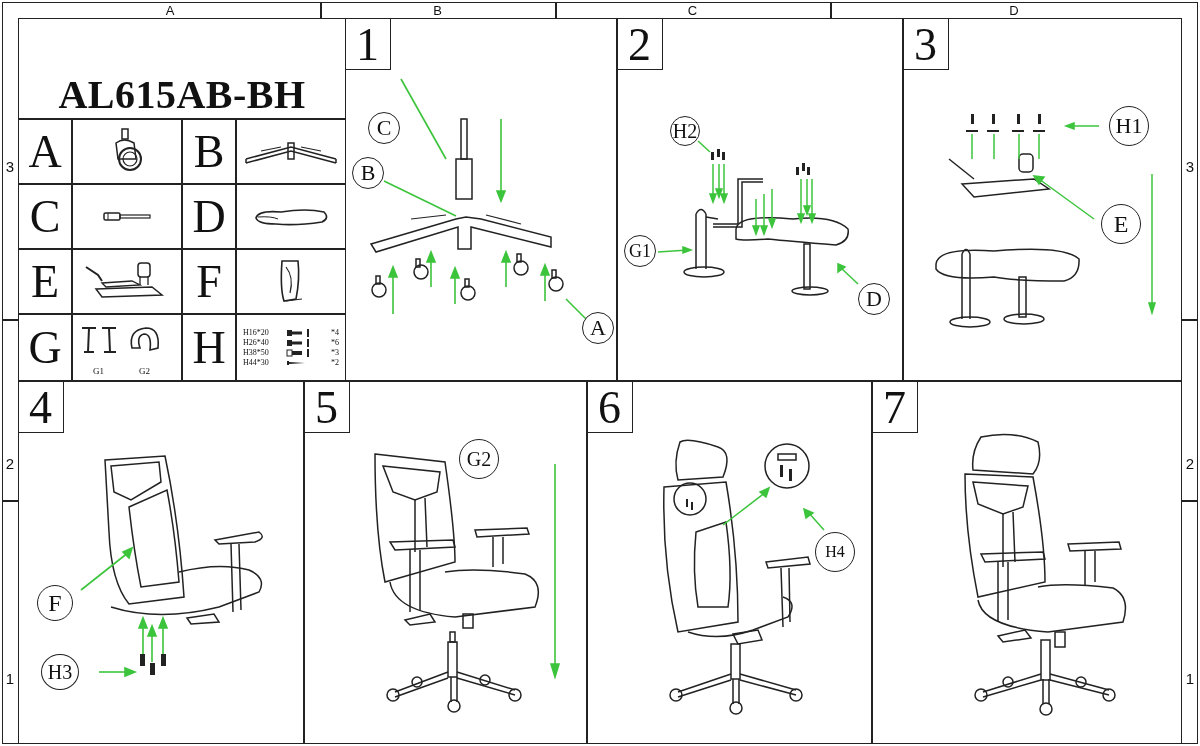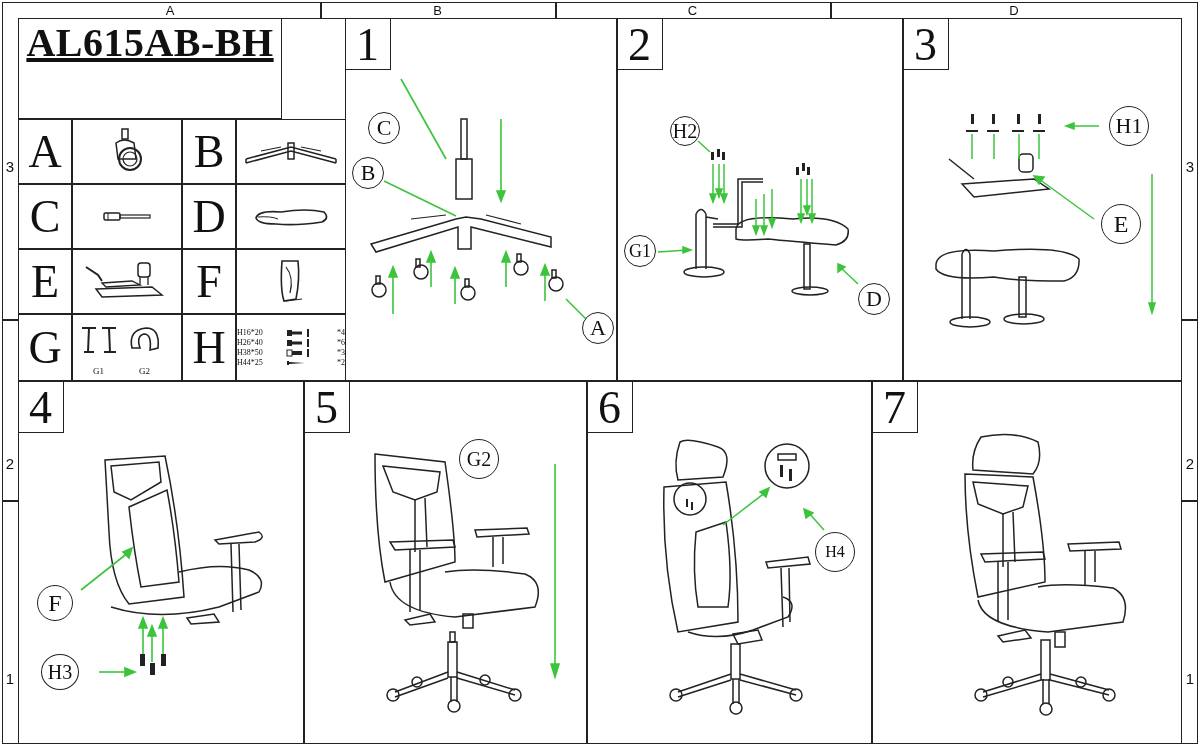--- a/index.html
+++ b/index.html
@@ -9,28 +9,28 @@
   .frame { position: absolute; left: 2px; top: 2px; width: 1196px; height: 742px; border: 1.5px solid #222; }
   .inner { position: absolute; left: 18px; top: 18px; width: 1164px; height: 726px; border: 1.5px solid #222; }
   .colhdr { position: absolute; top: 3px; height: 15px; font: 13px "Liberation Sans", sans-serif; text-align: center; line-height: 15px; }
   .colsep { position: absolute; top: 3px; width: 1.5px; height: 15px; background: #222; }
   .rowhdr { position: absolute; width: 16px; font: 15px "Liberation Sans", sans-serif; text-align: center; }
   .rowsep { position: absolute; height: 1.5px; width: 16px; background: #222; }
 
   .panel { position: absolute; border: 1.5px solid #222; background: #fff; }
   .stepnum { position: absolute; left: -1.5px; top: -1.5px; width: 46px; height: 52px; border: 1.5px solid #222; font: 46px "Liberation Serif", serif; text-align: center; line-height: 52px; background: #fff; }
 
-  .title-box { position: absolute; left: 18px; top: 18px; width: 264px; height: 101px; border: 1.5px solid #222; display: flex; align-items: flex-start; justify-content: center; text-decoration: underline; }
+  .title-box { position: absolute; left: 18px; top: 18px; width: 328px; height: 101px; border: 1.5px solid #222; display: flex; align-items: flex-end; justify-content: center; }
   .title-text { font: bold 40px "Liberation Serif", serif; letter-spacing: 0.5px; }
 
   .parts-grid { position: absolute; left: 18px; top: 119px; width: 328px; height: 262px; display: grid; grid-template-columns: 54px 110px 54px 110px; grid-template-rows: 65px 65px 65px 67px; }
   .parts-grid > div { border: 1px solid #222; display: flex; align-items: center; justify-content: center; position: relative; }
   .letter { font: 46px "Liberation Serif", serif; }
 
-  .hw-list { font: 8px "Liberation Serif", serif; line-height: 10px; width: 100%; padding: 0 0; }
+  .hw-list { font: 8px "Liberation Serif", serif; line-height: 10px; width: 100%; padding: 0 6px; }
   .hw-row { display: flex; align-items: center; justify-content: space-between; }
   .hw-icon { display: inline-block; width: 26px; height: 8px; }
 
   .callout { position: absolute; border: 1.3px solid #222; border-radius: 50%; font: 22px "Liberation Serif", serif; text-align: center; background: #fff; }
   svg { position: absolute; left: 0; top: 0; overflow: visible; }
   .glabel { position:absolute; font: 9px "Liberation Serif", serif; }
 </style>
 </head>
 <body>
 
@@ -165,21 +165,21 @@
       <div class="hw-row">
         <span>H38*50</span>
         <svg class="hw-icon" viewBox="0 0 26 8" style="position:relative">
             <rect x="0" y="1" width="5" height="6" fill="none" stroke="#222"></rect>
             <rect x="5" y="2" width="10" height="4" fill="#222"></rect>
             <rect x="20" y="0" width="2" height="8" fill="#222"></rect>
           </svg>
         <span>*3</span>
       </div>
       <div class="hw-row">
-        <span>H44*25</span>
+        <span>H44*30</span>
         <svg class="hw-icon" viewBox="0 0 26 8" style="position:relative">
             <path d="M0 2 L2 2 L2 6 L0 6 Z M2 3 L18 4 L2 5 Z" fill="#222"></path>
           </svg>
         <span>*2</span>
       </div>
     </div>
   </div>
 </div>
 
 <div class="panel" style="left:345px;top:18px;width:272px;height:363px;">

